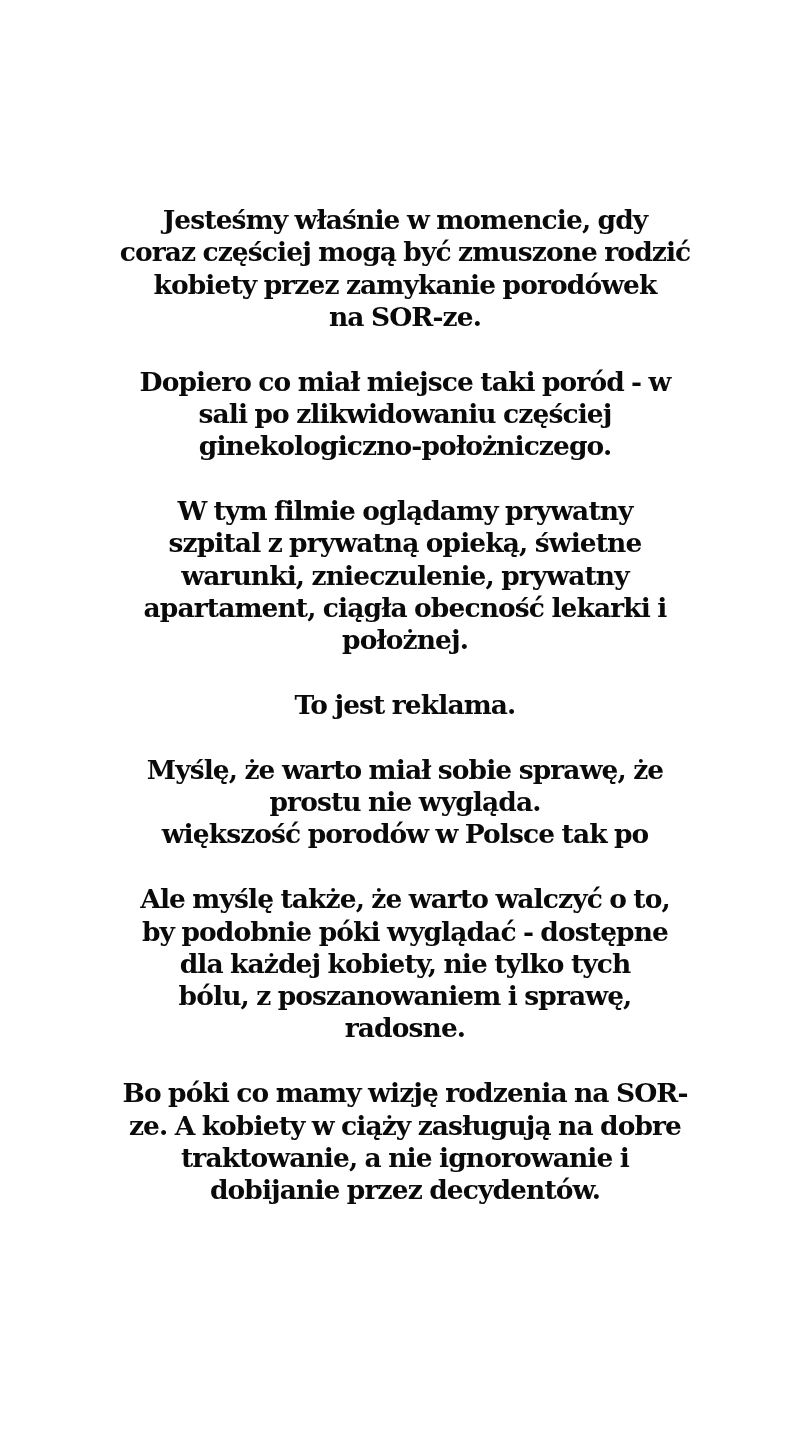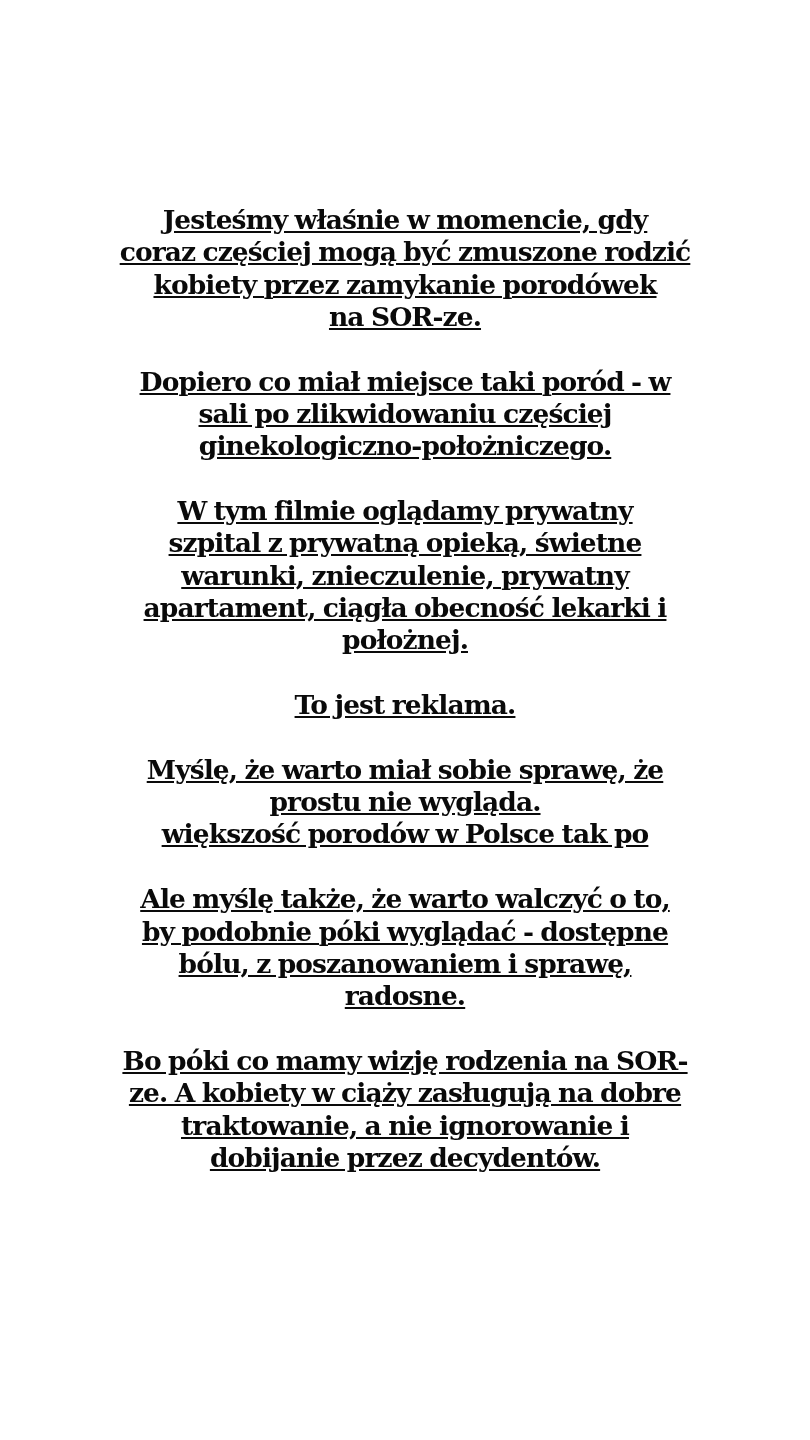--- a/index.html
+++ b/index.html
@@ -18,21 +18,20 @@
       left: 0;
       top: 204px;
       width: 810px;
       text-align: center;
       color: #0a0a0a;
       font-family: "DejaVu Serif", "Liberation Serif", serif;
       font-weight: bold;
       font-size: 26.5px;
       letter-spacing: -0.9px;
       word-spacing: -1px;
-      text-decoration: underline;
     }
     .para {
       margin: 0 0 32.5px 0;
     }
     .line {
       display: block;
       height: 32.3px;
       line-height: 32.3px;
       white-space: nowrap;
     }
@@ -63,20 +62,21 @@
     <span class="line">To jest reklama.</span>
   </p>
   <p class="para">
     <span class="line">Myślę, że warto miał sobie sprawę, że</span>
     <span class="line">prostu nie wygląda.</span>
     <span class="line">większość porodów w Polsce tak po</span>
   </p>
   <p class="para">
     <span class="line">Ale myślę także, że warto walczyć o to,</span>
     <span class="line">by podobnie póki wyglądać - dostępne</span>
+    <span class="line">dla każdej kobiety, nie tylko tych</span>
     <span class="line">bólu, z poszanowaniem i sprawę,</span>
     <span class="line">radosne.</span>
   </p>
   <p class="para">
     <span class="line">Bo póki co mamy wizję rodzenia na SOR-</span>
     <span class="line">ze. A kobiety w ciąży zasługują na dobre</span>
     <span class="line">traktowanie, a nie ignorowanie i</span>
     <span class="line">dobijanie przez decydentów.</span>
   </p>
 </main>

